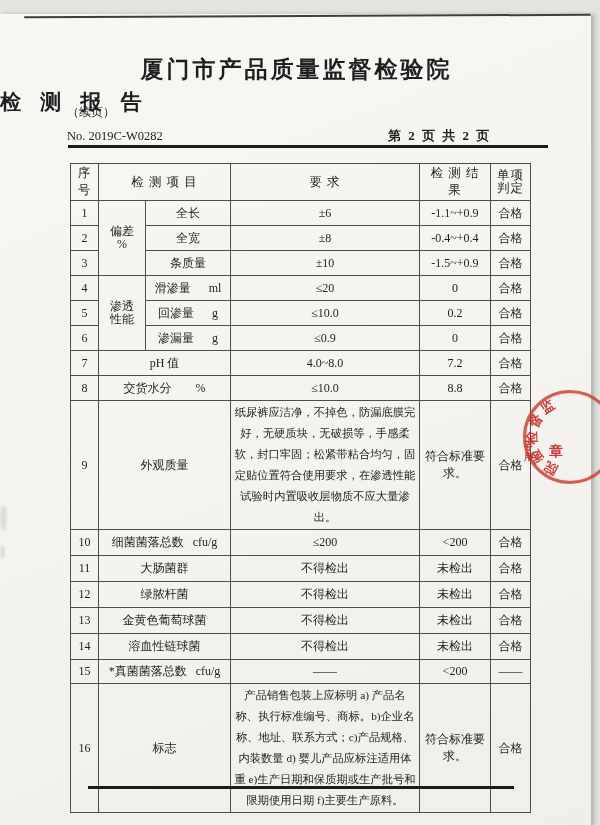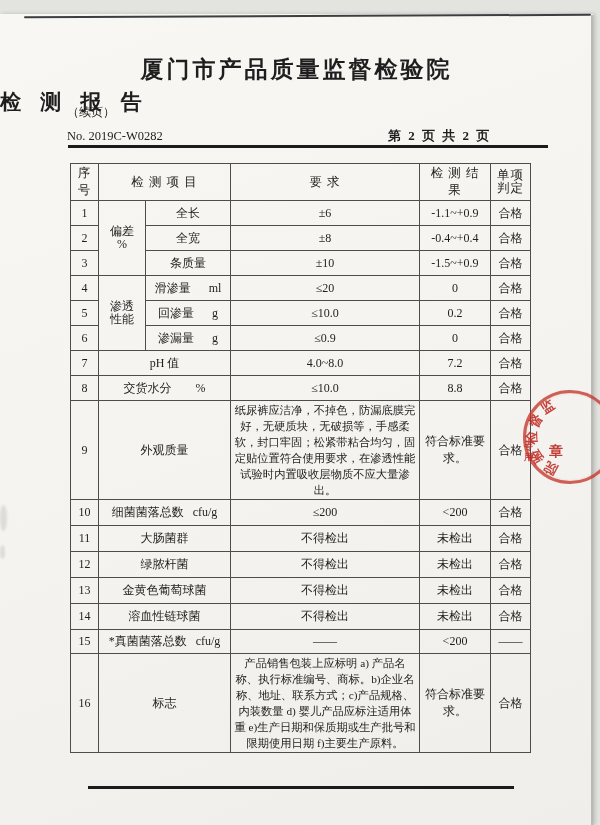--- a/index.html
+++ b/index.html
@@ -50,21 +50,21 @@
     border:1px solid #4d4d4d;
     padding:1px 3px;
     text-align:center;vertical-align:middle;
     font-weight:normal;
     overflow:hidden;
   }
   th.hdr{font-size:12.5px;letter-spacing:1px;}
   .preline{white-space:pre-line;line-height:13px;}
   td.item-cell{text-align:left;padding-left:7px;white-space:pre;}
   td.longtext{
-    text-align:left;padding:3px 6px;font-size:11.3px;line-height:16px;
+    text-align:left;padding:3px 6px;font-size:11.3px;line-height:21px;
     vertical-align:middle;
   }
   td.v-top{vertical-align:top;padding-top:16px;}
   tr.h-hdr{height:36px;} tr.h25{height:25px;} tr.h26{height:26px;}
   tr.h72{height:72px;} tr.h24{height:24px;padding-left:16px;} tr.h87{height:87px;}
 
   
   .footnote{
     position:absolute;left:67px;top:717px;width:473px;
     font-size:10.6px;line-height:14.5px;text-align:justify;

